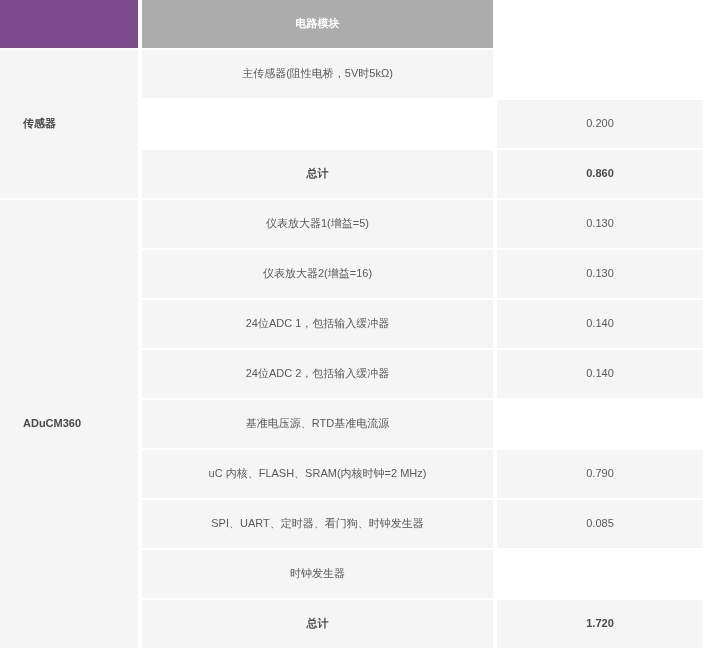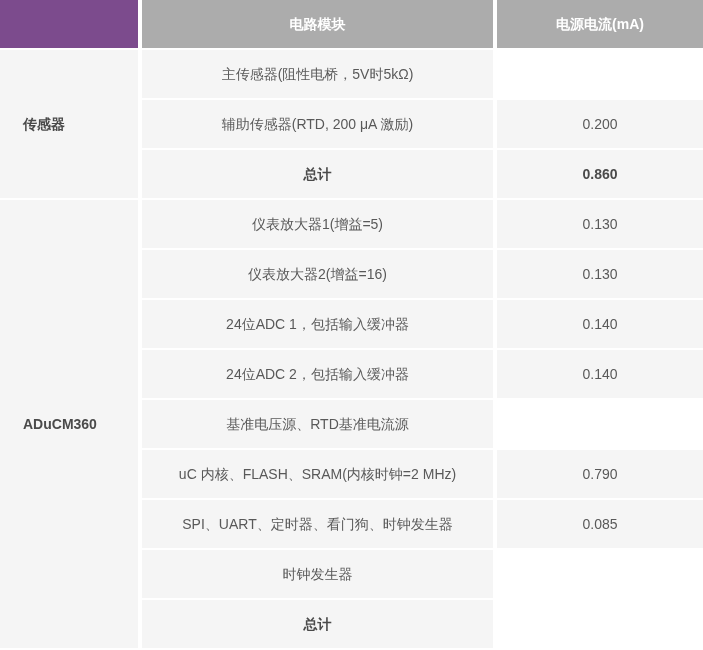--- a/index.html
+++ b/index.html
@@ -17,21 +17,21 @@
     grid-template-columns:138px 351px 206px;
     grid-auto-rows:48px;
     gap:2px 4px;
     width:703px;
   }
   .cell{
     background:var(--row-bg);
     display:flex;
     align-items:center;
     justify-content:center;
-    font-size:14px;
+    font-size:11px;
     color:var(--txt);
     text-align:left;
     line-height:1.2;
     white-space:nowrap;
   }
   .corner{
     background:var(--purple);
   }
   .col-header{
     background:var(--hdr-grey);
@@ -48,36 +48,35 @@
     font-weight:bold;
     color:var(--txt-bold);
   }
 </style>
 </head>
 <body>
 
 <div class="table-grid" id="grid">
   <div class="cell corner" style="grid-column:1;grid-row:1;"></div>
   <div class="cell col-header" style="grid-column:2;grid-row:1;">电路模块</div>
-  <div class="cell col-header" style="grid-column:3;grid-row:1;">电源电流(mA)</div>
 <div class="cell group-label" style="grid-area: 2 / 1 / span 3;">传感器</div>
     <div class="cell" style="grid-area: 2 / 2;">主传感器(阻性电桥，5V时5kΩ)</div>
-    <div class="cell" style="grid-area: 3 / 2;">辅助传感器(RTD, 200 μA 激励)</div>
     <div class="cell" style="grid-area: 3 / 3;">0.200</div>
     <div class="cell bold" style="grid-area: 4 / 2;">总计</div>
     <div class="cell bold" style="grid-area: 4 / 3;">0.860</div>
     <div class="cell group-label" style="grid-area: 5 / 1 / span 9;">ADuCM360</div>
     <div class="cell" style="grid-area: 5 / 2;">仪表放大器1(增益=5)</div>
     <div class="cell" style="grid-area: 5 / 3;">0.130</div>
     <div class="cell" style="grid-area: 6 / 2;">仪表放大器2(增益=16)</div>
     <div class="cell" style="grid-area: 6 / 3;">0.130</div>
     <div class="cell" style="grid-area: 7 / 2;">24位ADC 1，包括输入缓冲器</div>
     <div class="cell" style="grid-area: 7 / 3;">0.140</div>
     <div class="cell" style="grid-area: 8 / 2;">24位ADC 2，包括输入缓冲器</div>
     <div class="cell" style="grid-area: 8 / 3;">0.140</div>
     <div class="cell" style="grid-area: 9 / 2;">基准电压源、RTD基准电流源</div>
     <div class="cell" style="grid-area: 10 / 2;">uC 内核、FLASH、SRAM(内核时钟=2 MHz)</div>
     <div class="cell" style="grid-area: 10 / 3;">0.790</div>
     <div class="cell" style="grid-area: 11 / 2;">SPI、UART、定时器、看门狗、时钟发生器</div>
     <div class="cell" style="grid-area: 11 / 3;">0.085</div>
     <div class="cell" style="grid-area: 12 / 2;">时钟发生器</div>
     <div class="cell bold" style="grid-area: 13 / 2;">总计</div>
+    <div class="cell bold" style="grid-area: 13 / 3;">1.720</div>
   </div>
 
 </body></html>

